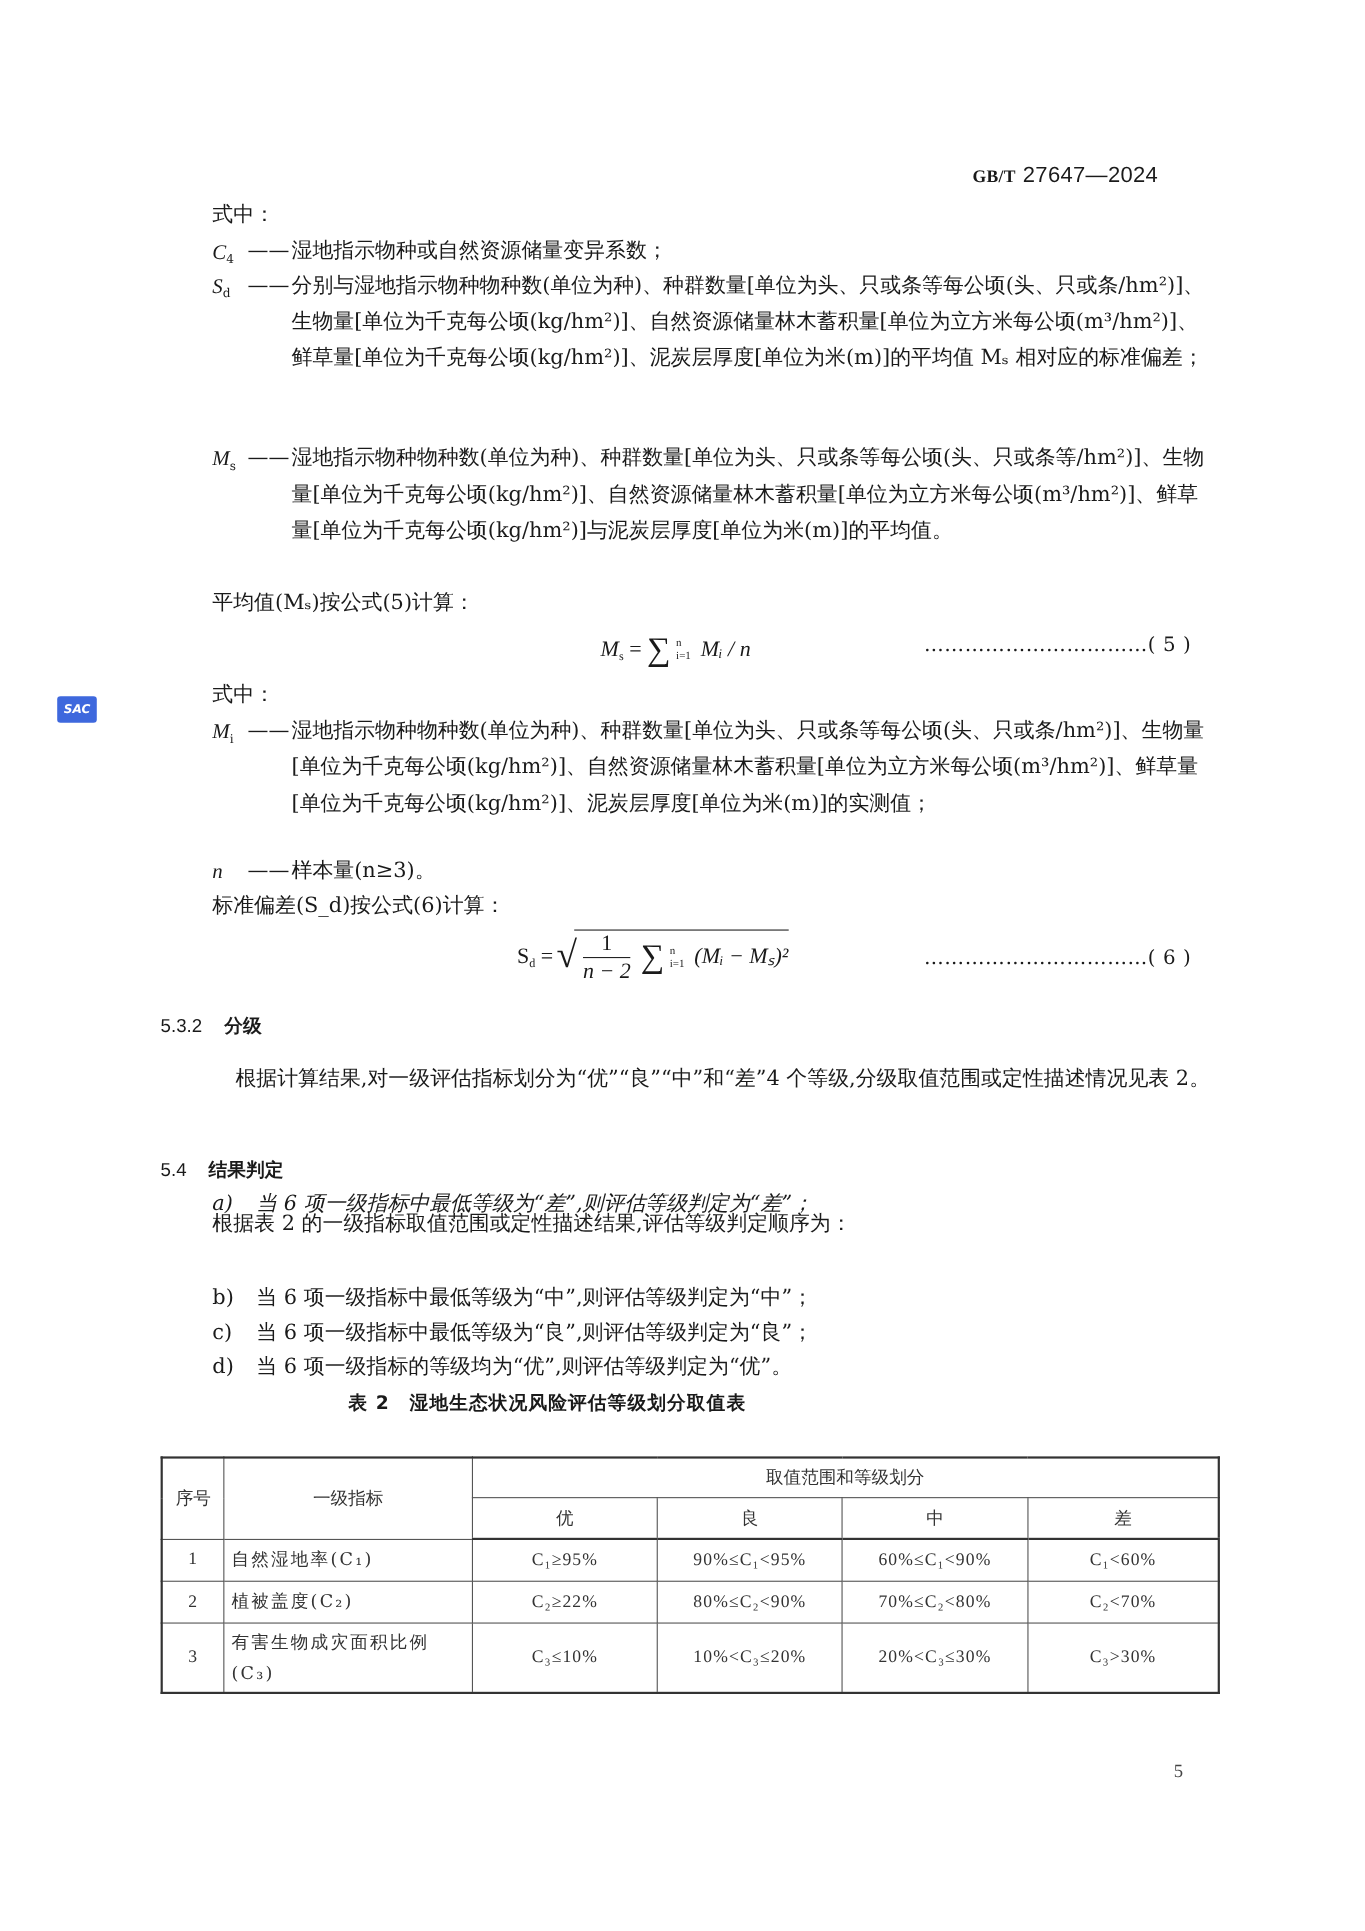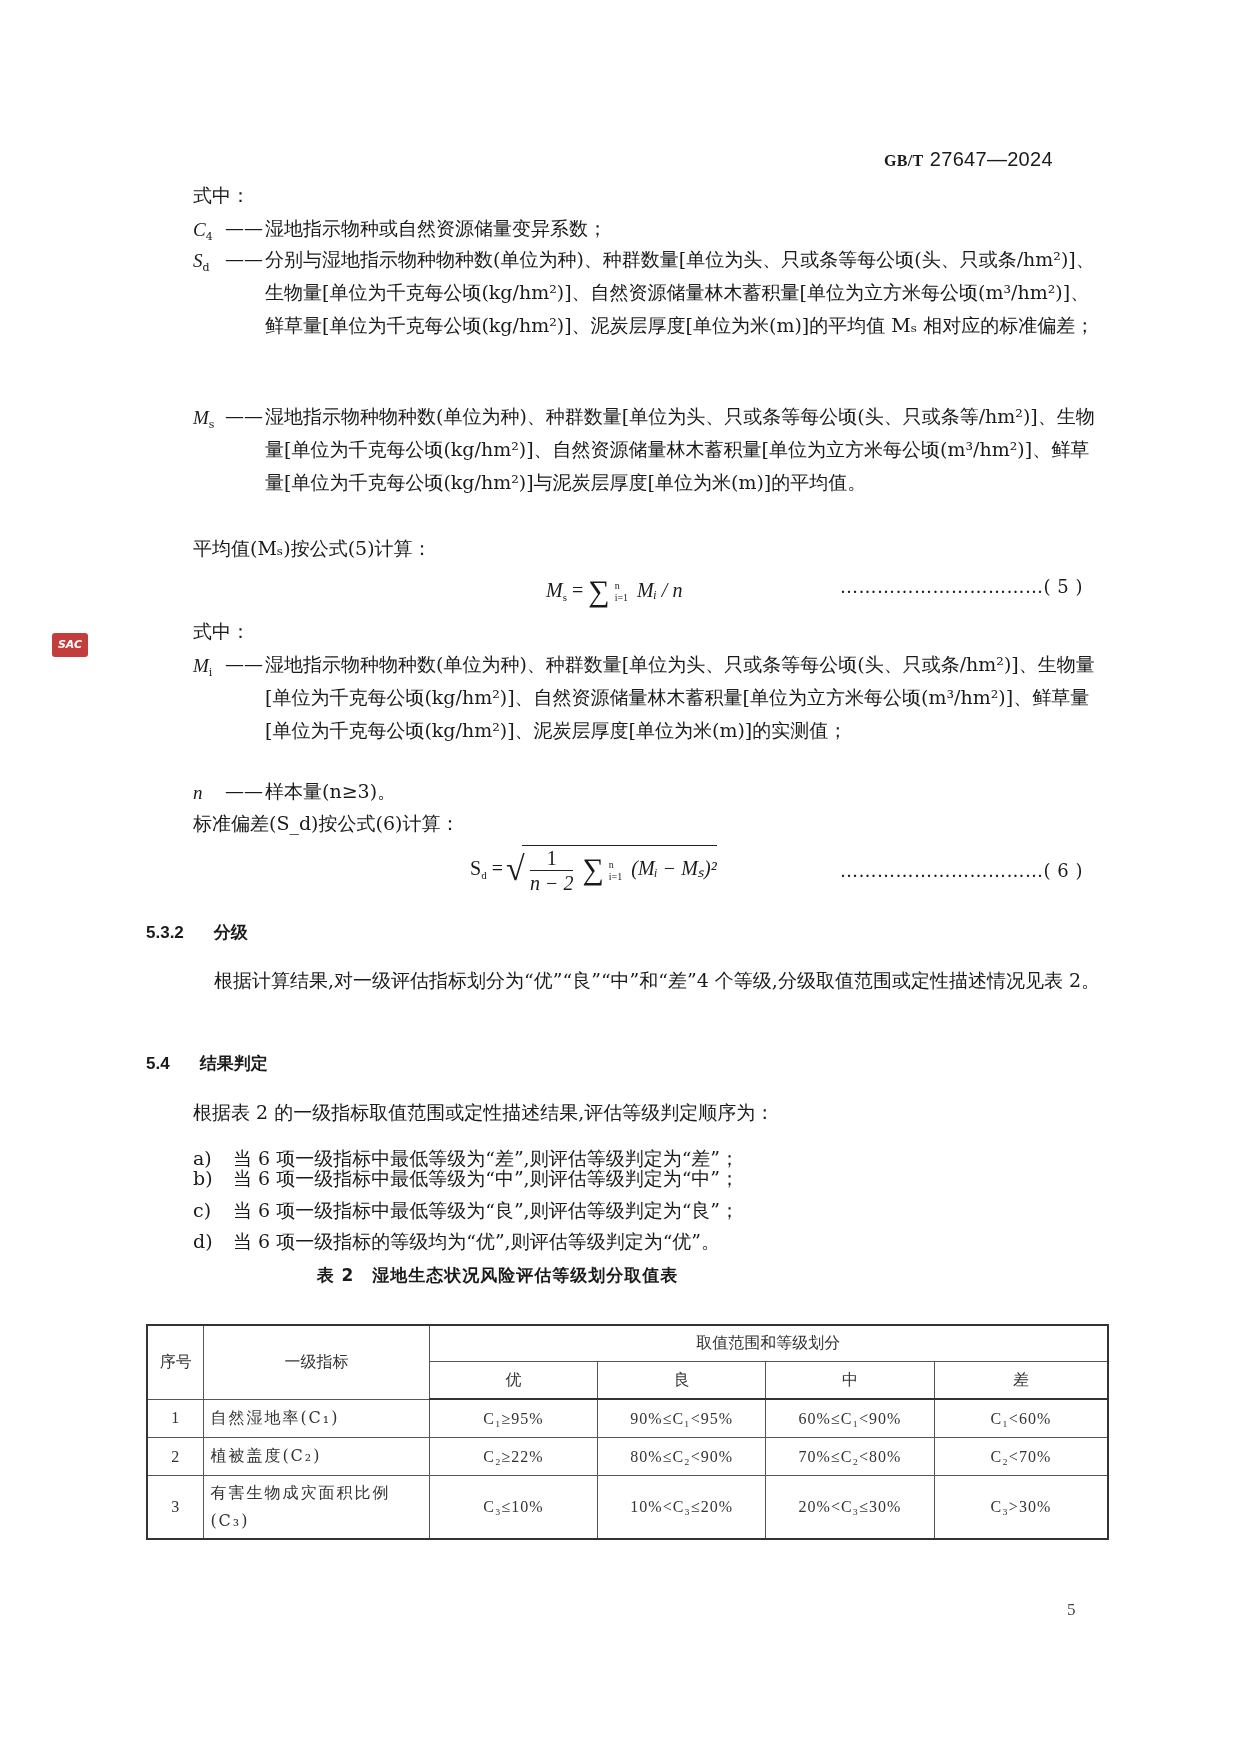--- a/index.html
+++ b/index.html
@@ -16,21 +16,21 @@
   .std-code .num { font-family: "Liberation Sans", sans-serif; font-size: 20px; }
   .line { position: absolute; font-size: 19px; white-space: nowrap; line-height: 1; }
   .it { font-style: italic; font-family: "Liberation Serif", serif; }
   .sub { font-size: 11px; vertical-align: -4px; }
   .term { position: absolute; font-size: 19px; line-height: 1; width: 30px; }
   .def { position: absolute; left: 265px; width: 843px; font-size: 19px; line-height: 33px; }
   .def .dash { position: absolute; left: -40px; }
   .formula { position: absolute; font-size: 20px; white-space: nowrap; font-family: "Liberation Serif", serif; }
   .eqnum { position: absolute; font-size: 18px; white-space: nowrap; letter-spacing: 0.5px; }
   .heading { position: absolute; font-family: "DejaVu Sans", "Liberation Sans", sans-serif; font-size: 17px; font-weight: bold; white-space: nowrap; }
-  .heading .hnum { font-weight: bold; font-family: "Liberation Sans", sans-serif; margin-right: 30px; }
+  .heading .hnum { font-weight: normal; font-family: "Liberation Sans", sans-serif; margin-right: 20px; }
   .para { position: absolute; left: 193px; width: 915px; font-size: 19px; line-height: 34px; text-indent: 0; }
   .item { position: absolute; left: 193px; font-size: 19px; white-space: nowrap; }
   .item .mk { display: inline-block; width: 40px; }
   .caption { position: absolute; left: 0; width: 995px; text-align: center; top: 1264px;
     font-family: "DejaVu Sans", "Liberation Sans", sans-serif; font-size: 17px; font-weight: bold; letter-spacing: 1px; }
   table.grid {
     position: absolute; left: 146px; top: 1324px; width: 963px;
     border-collapse: collapse; font-size: 16px; color: #333;
   }
   table.grid td, table.grid th {
@@ -38,21 +38,21 @@
   }
   table.grid { border: 2px solid #333; }
   table.grid tr.hdr1 td { height: 35px; }
   table.grid tr.hdr2 td { height: 36px; border-bottom: 2px solid #333; }
   table.grid tr.r td { height: 37px; }
   table.grid tr.r3 td { height: 62px; }
   table.grid td.left { text-align: left; letter-spacing: 2px; }
   .val { font-family: "Liberation Serif", serif; letter-spacing: 1px; }
   .page-num { position: absolute; left: 1067px; top: 1600px; font-size: 17px; font-family: "Liberation Serif", serif; color: #444; }
   .sac-logo { position: absolute; left: 52px; top: 633px; width: 36px; height: 24px;
-    background: #b91c1c; border-radius: 3px; color: #ffffff; font-family: "DejaVu Sans", sans-serif;
+    background: #1d4ed8; border-radius: 3px; color: #ffffff; font-family: "DejaVu Sans", sans-serif;
     font-size: 11px; font-weight: bold; font-style: italic; text-align: center; line-height: 24px; opacity: 0.85; }
   .sqrt-wrap { display: inline-block; position: relative; }
   .frac { display: inline-block; vertical-align: middle; text-align: center; margin: 0 4px; }
   .frac .n { display: block; border-bottom: 1px solid #222; padding: 0 4px; line-height: 24px; }
   .frac .d { display: block; line-height: 24px; font-style: italic; }
   .sigma { font-size: 30px; vertical-align: -4px; }
   .lim { display: inline-block; vertical-align: middle; font-size: 10px; line-height: 12px; margin-right: 4px; }
   .lim span { display: block; }
 </style>
 </head>
@@ -135,21 +135,21 @@
 </div>
 <div class="para" style="top:963px; text-indent:0;margin-left:21px;">
   <span>根据计算结果,对一级评估指标划分为“优”“良”“中”和“差”4 个等级,分级取值范围或定性描述情况见表 2。</span>
 </div>
 
 <div class="heading" style="left:146px; top:1052px;">
   <span class="hnum">5.4</span><span>结果判定</span>
 </div>
 <div class="line" style="left:193px; top:1103px;">根据表 2 的一级指标取值范围或定性描述结果,评估等级判定顺序为：</div>
 
-<div class="item" style="top:1146px;">
+<div class="item" style="top:1081px;font-style:italic;">
   <span class="mk">a)</span><span>当 6 项一级指标中最低等级为“差”,则评估等级判定为“差”；</span>
 </div>
 <div class="item" style="top:1166px;">
   <span class="mk">b)</span><span>当 6 项一级指标中最低等级为“中”,则评估等级判定为“中”；</span>
 </div>
 <div class="item" style="top:1198px;">
   <span class="mk">c)</span><span>当 6 项一级指标中最低等级为“良”,则评估等级判定为“良”；</span>
 </div>
 <div class="item" style="top:1229px;">
   <span class="mk">d)</span><span>当 6 项一级指标的等级均为“优”,则评估等级判定为“优”。</span>

